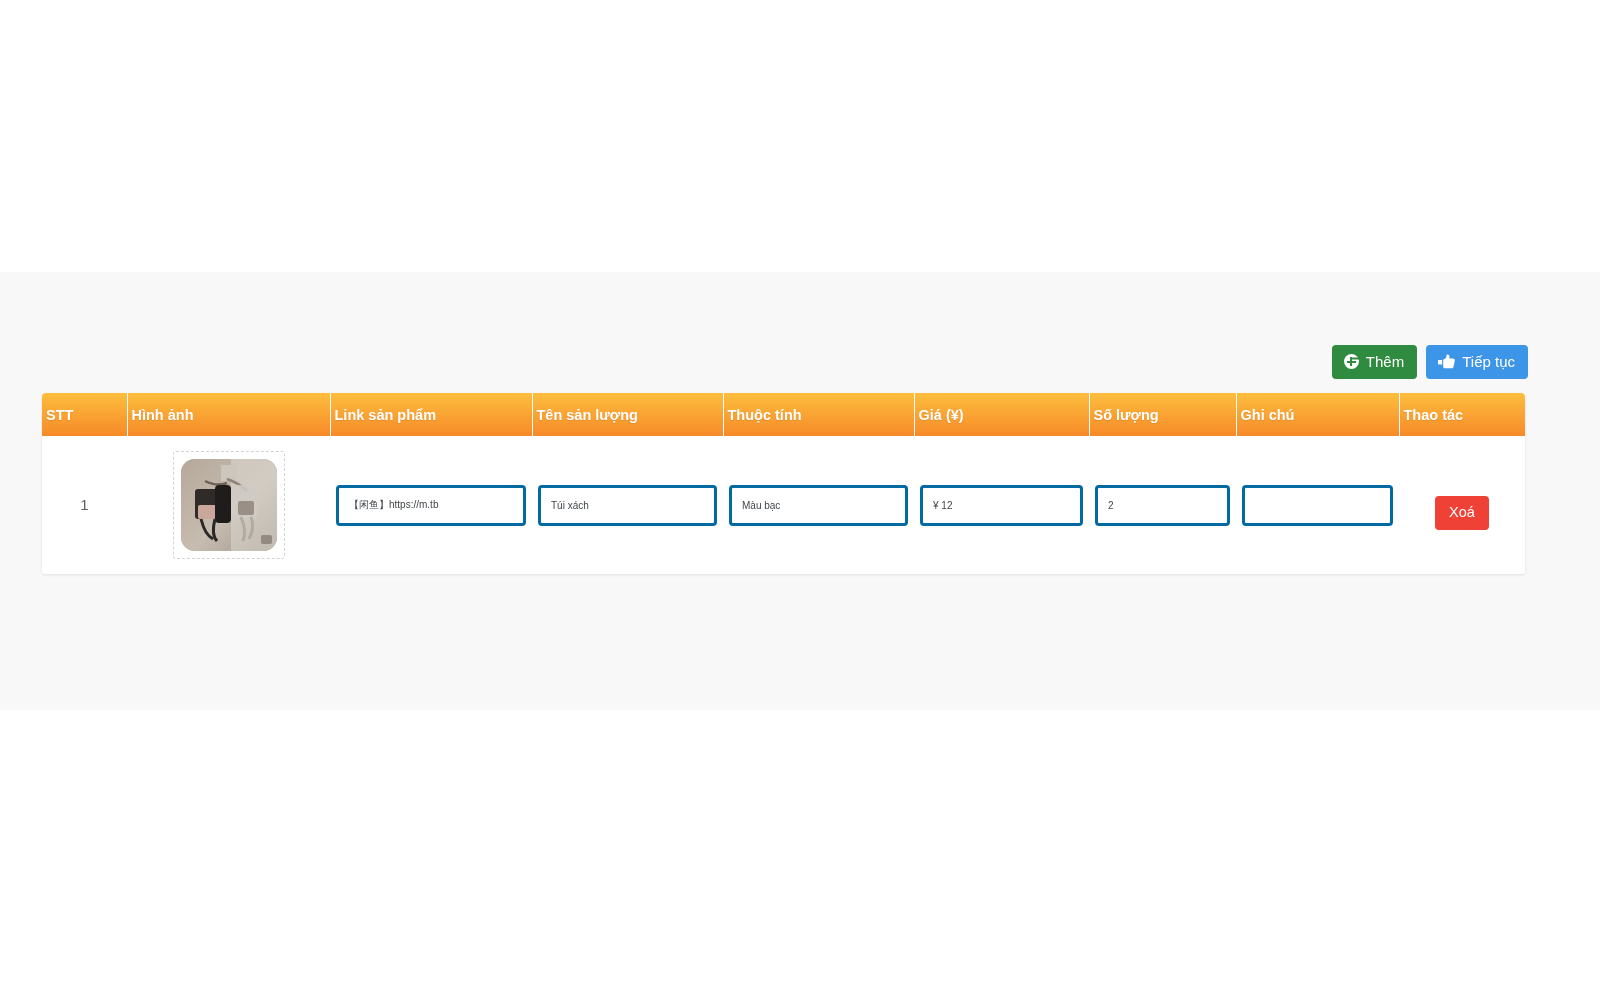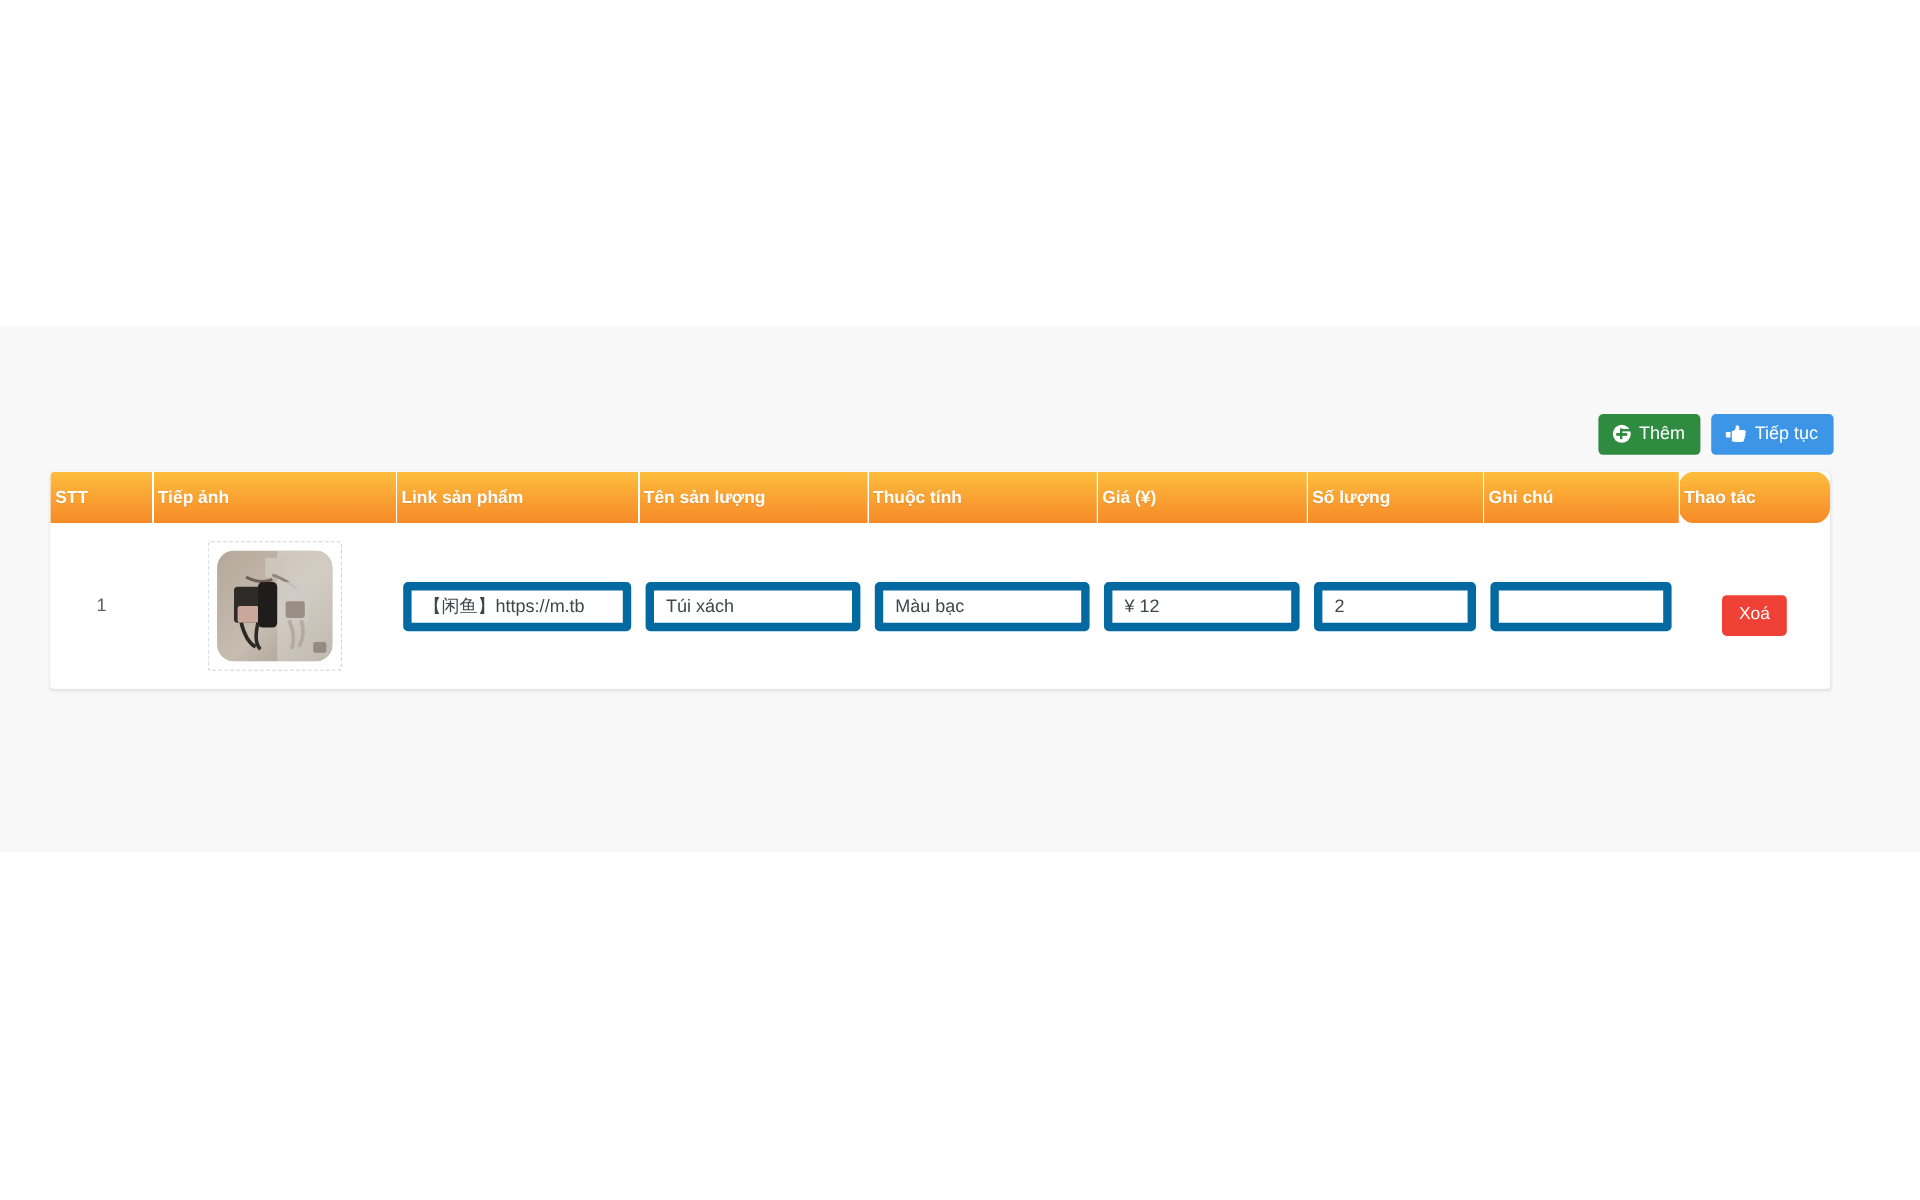--- a/index.html
+++ b/index.html
@@ -153,21 +153,21 @@
     font-size: 14.5px;
     font-weight: bold;
     height: 43px;
     padding: 0 4px;
     text-align: left;
     border-right: 1px solid rgba(255,255,255,0.18);
     text-shadow: 0 1px 1px rgba(0,0,0,0.10);
     white-space: nowrap;
     overflow: hidden;
   }
-  table.grid thead th:last-child { border-right: none; border-radius: 13px; }
+  table.grid thead th:last-child { border-right: none; }
 
   table.grid tbody td {
     height: 138px;
     vertical-align: middle;
     text-align: center;
     padding: 0 6px;
     background: #ffffff;
   }
 
   .col-stt   { width: 85px;  }
@@ -204,24 +204,24 @@
     border-radius: 14px;
     overflow: hidden;
     position: relative;
     background: #b9ada0;
   }
 
   .field {
     box-sizing: border-box;
     width: 100%;
     height: 41px;
-    border: 7px solid #0369a1;
+    border: 3px solid #0369a1;
     border-radius: 4px;
     background: #ffffff;
-    font-size: 15px;
+    font-size: 10px;
     font-family: "Liberation Sans", sans-serif;
     color: #41464a;
     padding: 0 10px;
     outline: none;
   }
   .field::placeholder { color: #9aa0a6; }
 
   .cell-pad-l  { padding-left: 7px; padding-right: 9px; }
 
   .btn-delete {
@@ -275,21 +275,21 @@
             <col class="col-name">
           <col class="col-attr">
             <col class="col-price">
             <col class="col-qty">
             <col class="col-note">
             <col class="col-act">
         </colgroup>
         <thead>
           <tr>
             <th>STT</th>
-            <th>Tiếp ảnh</th>
+            <th>Hình ảnh</th>
             <th>Link sản phẩm</th>
             <th>Tên sản lượng</th>
             <th>Thuộc tính</th>
             <th>Giá (¥)</th>
             <th>Số lượng</th>
             <th>Ghi chú</th>
             <th>Thao tác</th>
           </tr>
         </thead>
         <tbody>

